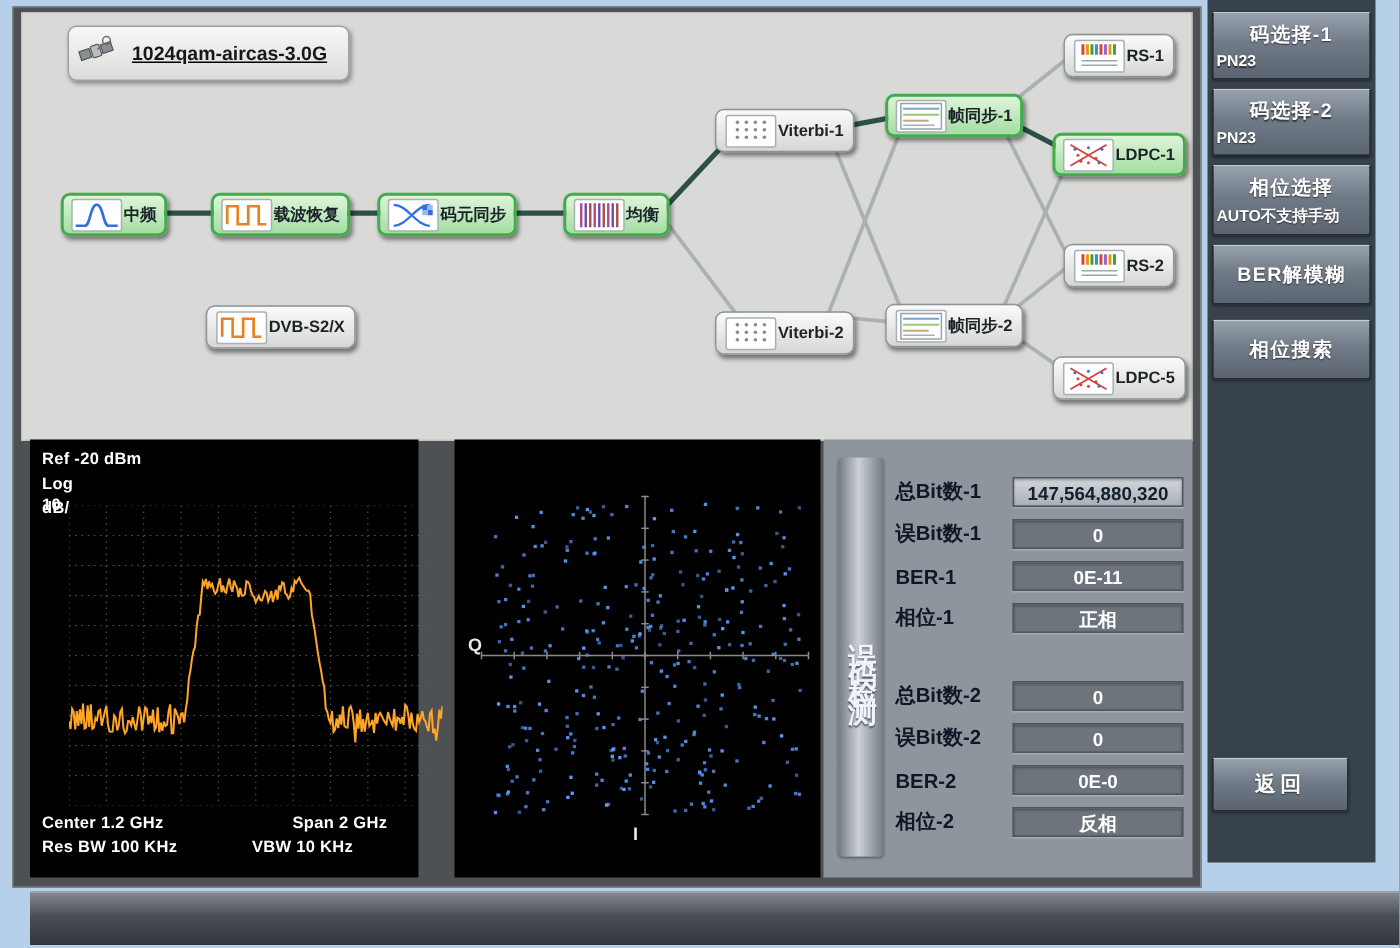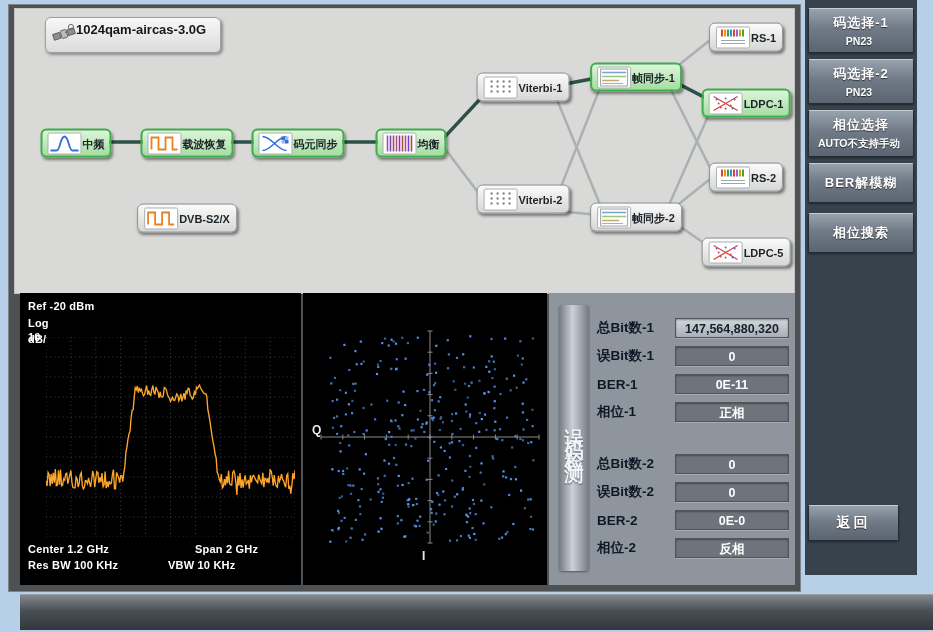--- a/index.html
+++ b/index.html
@@ -18,27 +18,27 @@
   .node{position:absolute;transform:translate(-50%,-50%);display:flex;flex-direction:row;
     align-items:center;gap:1px;padding:3px 6px 2px;background:linear-gradient(#fbfbfb,#d6d6d4);
     border:1px solid #8d9499;border-radius:6px;box-shadow:1.5px 2.5px 3px rgba(0,0,0,.45);
     cursor:pointer;white-space:nowrap;}
   .node.active{border:2px solid var(--green,#3fae4a);background:linear-gradient(#def5da,#a4dda2);
     padding:2px 5px 1px;}
   .tile{display:flex;align-items:center;justify-content:center;width:32px;height:20px;
     background:#fff;border:1px solid #a9b0b5;border-radius:2px;overflow:hidden;}
   .tile svg{display:block;}
   .nlabel{font-size:11px;font-weight:bold;color:#1c2328;line-height:13px;}
-  #title-chip{position:absolute;left:30px;top:8px;display:flex;align-items:flex-start;gap:0;
+  #title-chip{position:absolute;left:30px;top:8px;display:flex;align-items:center;gap:12px;
     padding:4px 14px 4px 6px;background:linear-gradient(#f8f8f8,#dbdbd9);border:1px solid #9aa0a4;
-    border-radius:6px;box-shadow:1.5px 2px 3px rgba(0,0,0,.35);cursor:pointer;}
+    border-radius:6px;box-shadow:1.5px 2px 3px rgba(0,0,0,.35);cursor:pointer;text-decoration:underline;}
   #title-chip .t{font-size:13px;font-weight:bold;color:#15181b;}
 
   
-  #spectrum-panel{position:absolute;left:12px;top:289px;width:281px;height:292px;background:#000;color:#fff;}
+  #spectrum-panel{position:absolute;left:12px;top:289px;width:259px;height:292px;background:#000;color:#fff;}
   .spec-txt{position:absolute;font-size:11px;font-weight:bold;letter-spacing:.2px;line-height:12px;}
   #spectrum-svg{position:absolute;left:26px;top:44px;width:249px;height:200px;}
 
   
   #constellation-panel{position:absolute;left:295px;top:289px;width:244px;height:292px;background:#000;color:#fff;}
   #constellation-svg{position:absolute;left:0;top:0;width:244px;height:292px;}
   .const-txt{position:absolute;font-size:12px;font-weight:bold;color:#e8e8e8;}
 
   
   #ber-panel{position:absolute;left:541px;top:289px;width:246px;height:292px;background:#8e959d;}
@@ -58,21 +58,21 @@
 
   
   #sidebar{position:absolute;left:805px;top:0;width:112px;height:575px;background:#38424d;}
   .sb-btn{margin:6px 3px 0;background:linear-gradient(#98a2ad,#717b87 45%,#5b6571);
     border:1px solid #242c35;border-top-color:#c4ccd4;border-radius:2px;color:#fff;
     padding:5px 2px 5px;cursor:pointer;box-shadow:0 1px 2px rgba(0,0,0,.45);}
   .sb-btn:first-child{margin-top:8px;}
   .sb-btn.gap{margin-top:10px;}
   .sb-title{font-size:13px;font-weight:bold;text-align:center;letter-spacing:1px;
     text-shadow:0 1px 1px rgba(0,0,0,.6);}
-  .sb-sub{font-size:10.5px;font-weight:bold;text-align:center;padding-right:4px;margin-top:3px;
+  .sb-sub{font-size:10.5px;font-weight:bold;text-align:left;padding-right:4px;margin-top:3px;
     text-shadow:0 1px 1px rgba(0,0,0,.6);}
   .sb-btn.single .sb-title{padding:5px 0;}
   #return-btn{position:absolute;left:3px;top:505px;width:89px;height:34px;
     background:linear-gradient(#98a2ad,#717b87 45%,#5b6571);border:1px solid #242c35;
     border-top-color:#c4ccd4;border-radius:2px;color:#fff;display:flex;align-items:center;
     justify-content:center;font-size:14px;font-weight:bold;letter-spacing:3px;cursor:pointer;
     text-shadow:0 1px 1px rgba(0,0,0,.6);box-shadow:0 1px 2px rgba(0,0,0,.45);}
 
   
   #bottom-bar{position:absolute;left:20px;top:594px;width:913px;height:36px;
@@ -172,21 +172,21 @@
                   <circle cx="24" cy="9" r="1.2"></circle>
                   <circle cx="6" cy="14" r="1.2"></circle>
                   <circle cx="12" cy="14" r="1.2"></circle>
                   <circle cx="18" cy="14" r="1.2"></circle>
                   <circle cx="24" cy="14" r="1.2"></circle>
                 </g>
               </svg>
             </span>
             <span class="nlabel">Viterbi-1</span>
           </div>
-          <div class="node" style="left: 508px; top: 190px;">
+          <div class="node" style="left: 508px; top: 213px;">
             <span class="tile">
               <svg width="30" height="20" viewBox="0 0 30 20">
                 <g fill="#8a8a8a">
                   <circle cx="6" cy="4" r="1.2"></circle>
                   <circle cx="12" cy="4" r="1.2"></circle>
                   <circle cx="18" cy="4" r="1.2"></circle>
                   <circle cx="24" cy="4" r="1.2"></circle>
                   <circle cx="6" cy="9" r="1.2"></circle>
                   <circle cx="12" cy="9" r="1.2"></circle>
                   <circle cx="18" cy="9" r="1.2"></circle>

